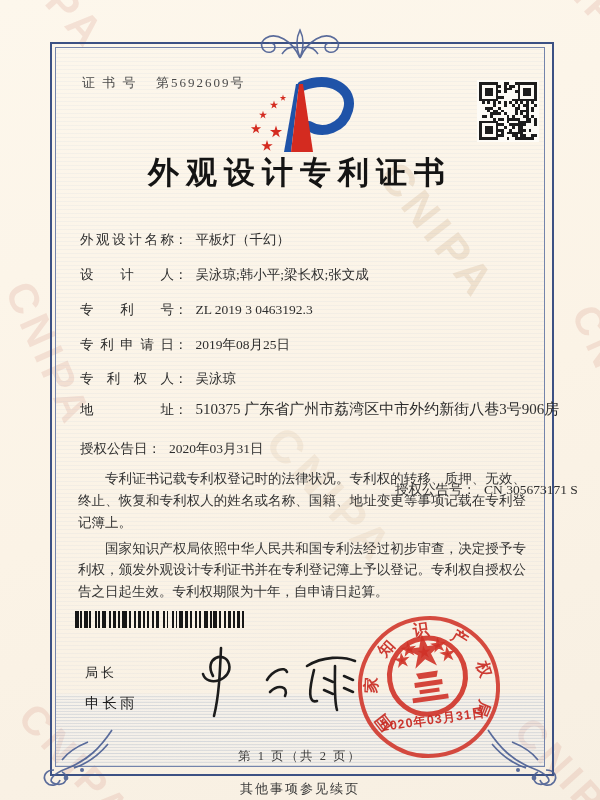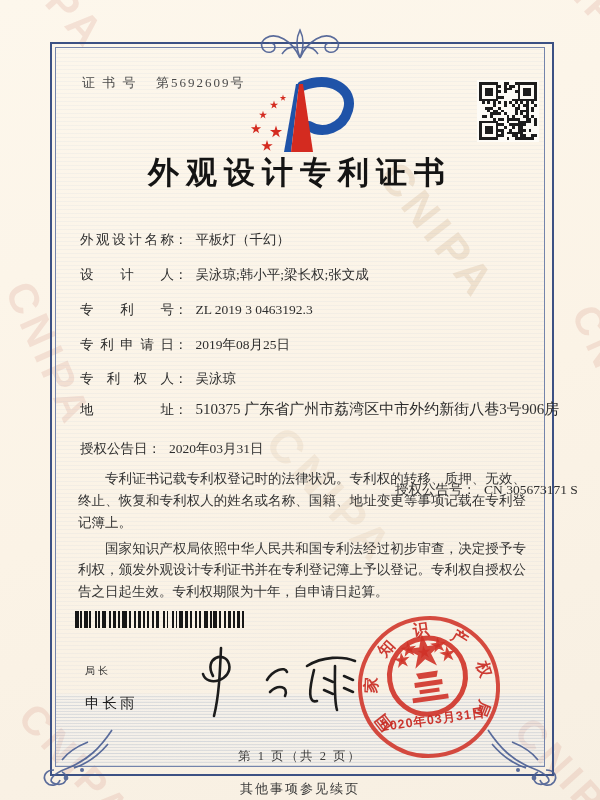--- a/index.html
+++ b/index.html
@@ -46,21 +46,21 @@
   .row.addr .val{font-size:15px;}
   .grant2{position:absolute;left:315px;top:0;margin-top:41px;}
   
   .paras{position:absolute;left:78px;top:468px;width:448px;}
   .paras p{margin:0 0 4px 0;font-size:13.5px;line-height:1.62;text-align:justify;text-indent:2em;color:#333;}
   
   .barcode{position:absolute;left:75px;top:611px;height:17px;display:flex;align-items:stretch;}
   .barcode i{display:block;height:100%;}
   .barcode i.b{background:#161616;}
   
-  .signer-title{position:absolute;left:85px;top:664px;font-size:10px;letter-spacing:3px;color:#1f1f1f;}
+  .signer-title{position:absolute;left:85px;top:664px;font-size:13px;letter-spacing:3px;color:#1f1f1f;}
   .signer-name{position:absolute;left:85px;top:694px;font-size:14.5px;letter-spacing:3px;color:#1f1f1f;}
   .signature{position:absolute;left:175px;top:644px;}
   
   .seal{position:absolute;left:358px;top:616px;width:142px;height:142px;transform:rotate(-8deg);opacity:0.93;z-index:5;}
   .seal-ring{position:absolute;inset:0;border:4px solid rgba(206,38,26,0.88);border-radius:50%;}
   .seal-char{
     position:absolute;left:50%;top:50%;font-size:16px;font-weight:bold;
     color:rgba(198,30,22,0.92);font-family:"Liberation Serif",serif;
   }
   .seal-emblem{position:absolute;left:29px;top:18px;}

